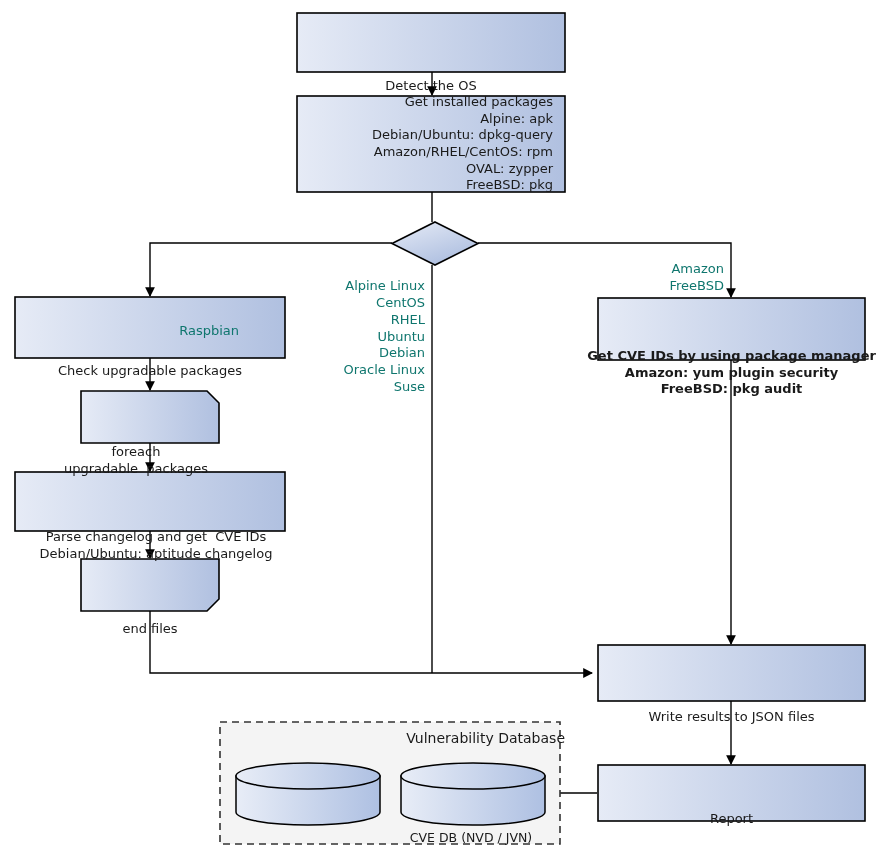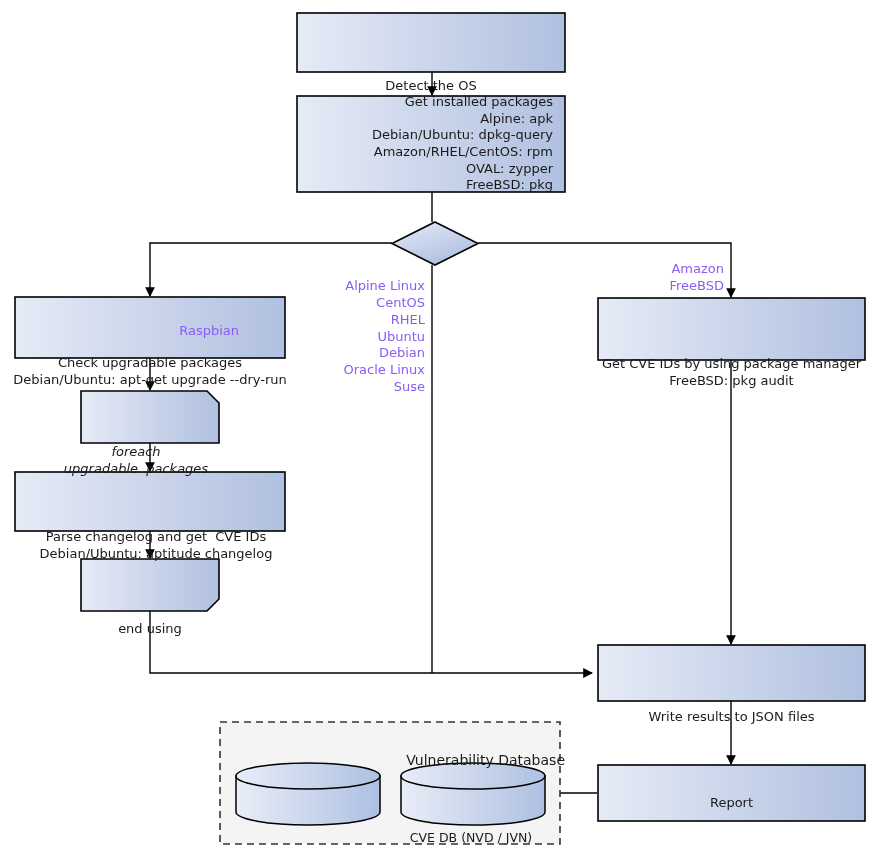--- a/index.html
+++ b/index.html
@@ -28,29 +28,29 @@
     justify-content: center;
     align-items: center;
     pointer-events: none;
     color: #1a1a1a;
     line-height: 1.28;
     white-space: pre;
   }
   .node-text .ln { display: block; }
   .edge-label {
     position: absolute;
-    color: #8b5cf6;
+    color: #0f766e;
     line-height: 1.30;
     white-space: pre;
   }
   .al-right { text-align: right; }
   .al-center { text-align: center; margin-top: 44px; }
   .fs13 { font-size: 13px; }
   .fs12 { font-size: 12.5px; }
-  .fs14 { font-size: 14px; margin-top: 22px; }
+  .fs14 { font-size: 14px; }
 </style>
 </head>
 <body>
 
 <svg id="canvas" viewBox="0 0 881 857" xmlns="http://www.w3.org/2000/svg">
   <defs>
     <linearGradient id="boxGrad" x1="0" y1="0" x2="1" y2="0">
       <stop offset="0%" stop-color="#e6ebf6"></stop>
       <stop offset="100%" stop-color="#b0c0e0"></stop>
     </linearGradient>
@@ -139,47 +139,47 @@
   <span class="ln">Get installed packages</span>
   <span class="ln">Alpine: apk</span>
   <span class="ln">Debian/Ubuntu: dpkg-query</span>
   <span class="ln">Amazon/RHEL/CentOS: rpm</span>
   <span class="ln">OVAL: zypper</span>
   <span class="ln">FreeBSD: pkg</span>
 </div>
 
 <div class="node-text al-center fs13" style="left:15px; top:297px; width:270px; height:61px;">
   <span class="ln">Check upgradable packages</span>
-  <span class="ln">Debian/Ubuntu: apt-get upgrade --dry-run</span>
-</div>
-
-<div class="node-text al-center fs13" style="left:81px; top:391px; width:110px; height:52px;font-style:italic;">
+</div>
+
+<div class="node-text al-center fs13" style="left:81px; top:391px; width:110px; height:52px;">
   <span class="ln">foreach</span>
   <span class="ln">upgradable  packages</span>
 </div>
 
 <div class="node-text al-center fs13" style="left:21px; top:472px; width:270px; height:59px;">
   <span class="ln">Parse changelog and get  CVE IDs</span>
   <span class="ln">Debian/Ubuntu: aptitude changelog</span>
 </div>
 
 <div class="node-text al-center fs13" style="left:81px; top:559px; width:138px; height:52px;">
-  <span class="ln">end using</span>
-</div>
-
-<div class="node-text al-center fs13" style="left:598px; top:298px; width:267px; height:62px;">
+  <span class="ln">end files</span>
+</div>
+
+<div class="node-text al-center fs13" style="left:598px; top:298px; width:267px; height:62px;font-weight:bold;">
   <span class="ln">Get CVE IDs by using package manager</span>
+  <span class="ln">Amazon: yum plugin security</span>
   <span class="ln">FreeBSD: pkg audit</span>
 </div>
 
 <div class="node-text al-center fs13" style="left:598px; top:645px; width:267px; height:56px;">
   <span class="ln">Write results to JSON files</span>
 </div>
 
-<div class="node-text al-center fs13" style="left:598px; top:731px; width:267px; height:56px;">
+<div class="node-text al-center fs13" style="left:598px; top:747px; width:267px; height:56px;">
   <span class="ln">Report</span>
 </div>
 
 <div class="node-text al-right fs14" style="left:300px; top:728px; width:265px; height:22px; align-items:flex-end;">
   <span class="ln">Vulnerability Database</span>
 </div>
 
 <div class="node-text al-center fs12" style="left:236px; top:800px; width:144px; height:36px;">
   <span class="ln">OVAL DB</span>
 </div>

